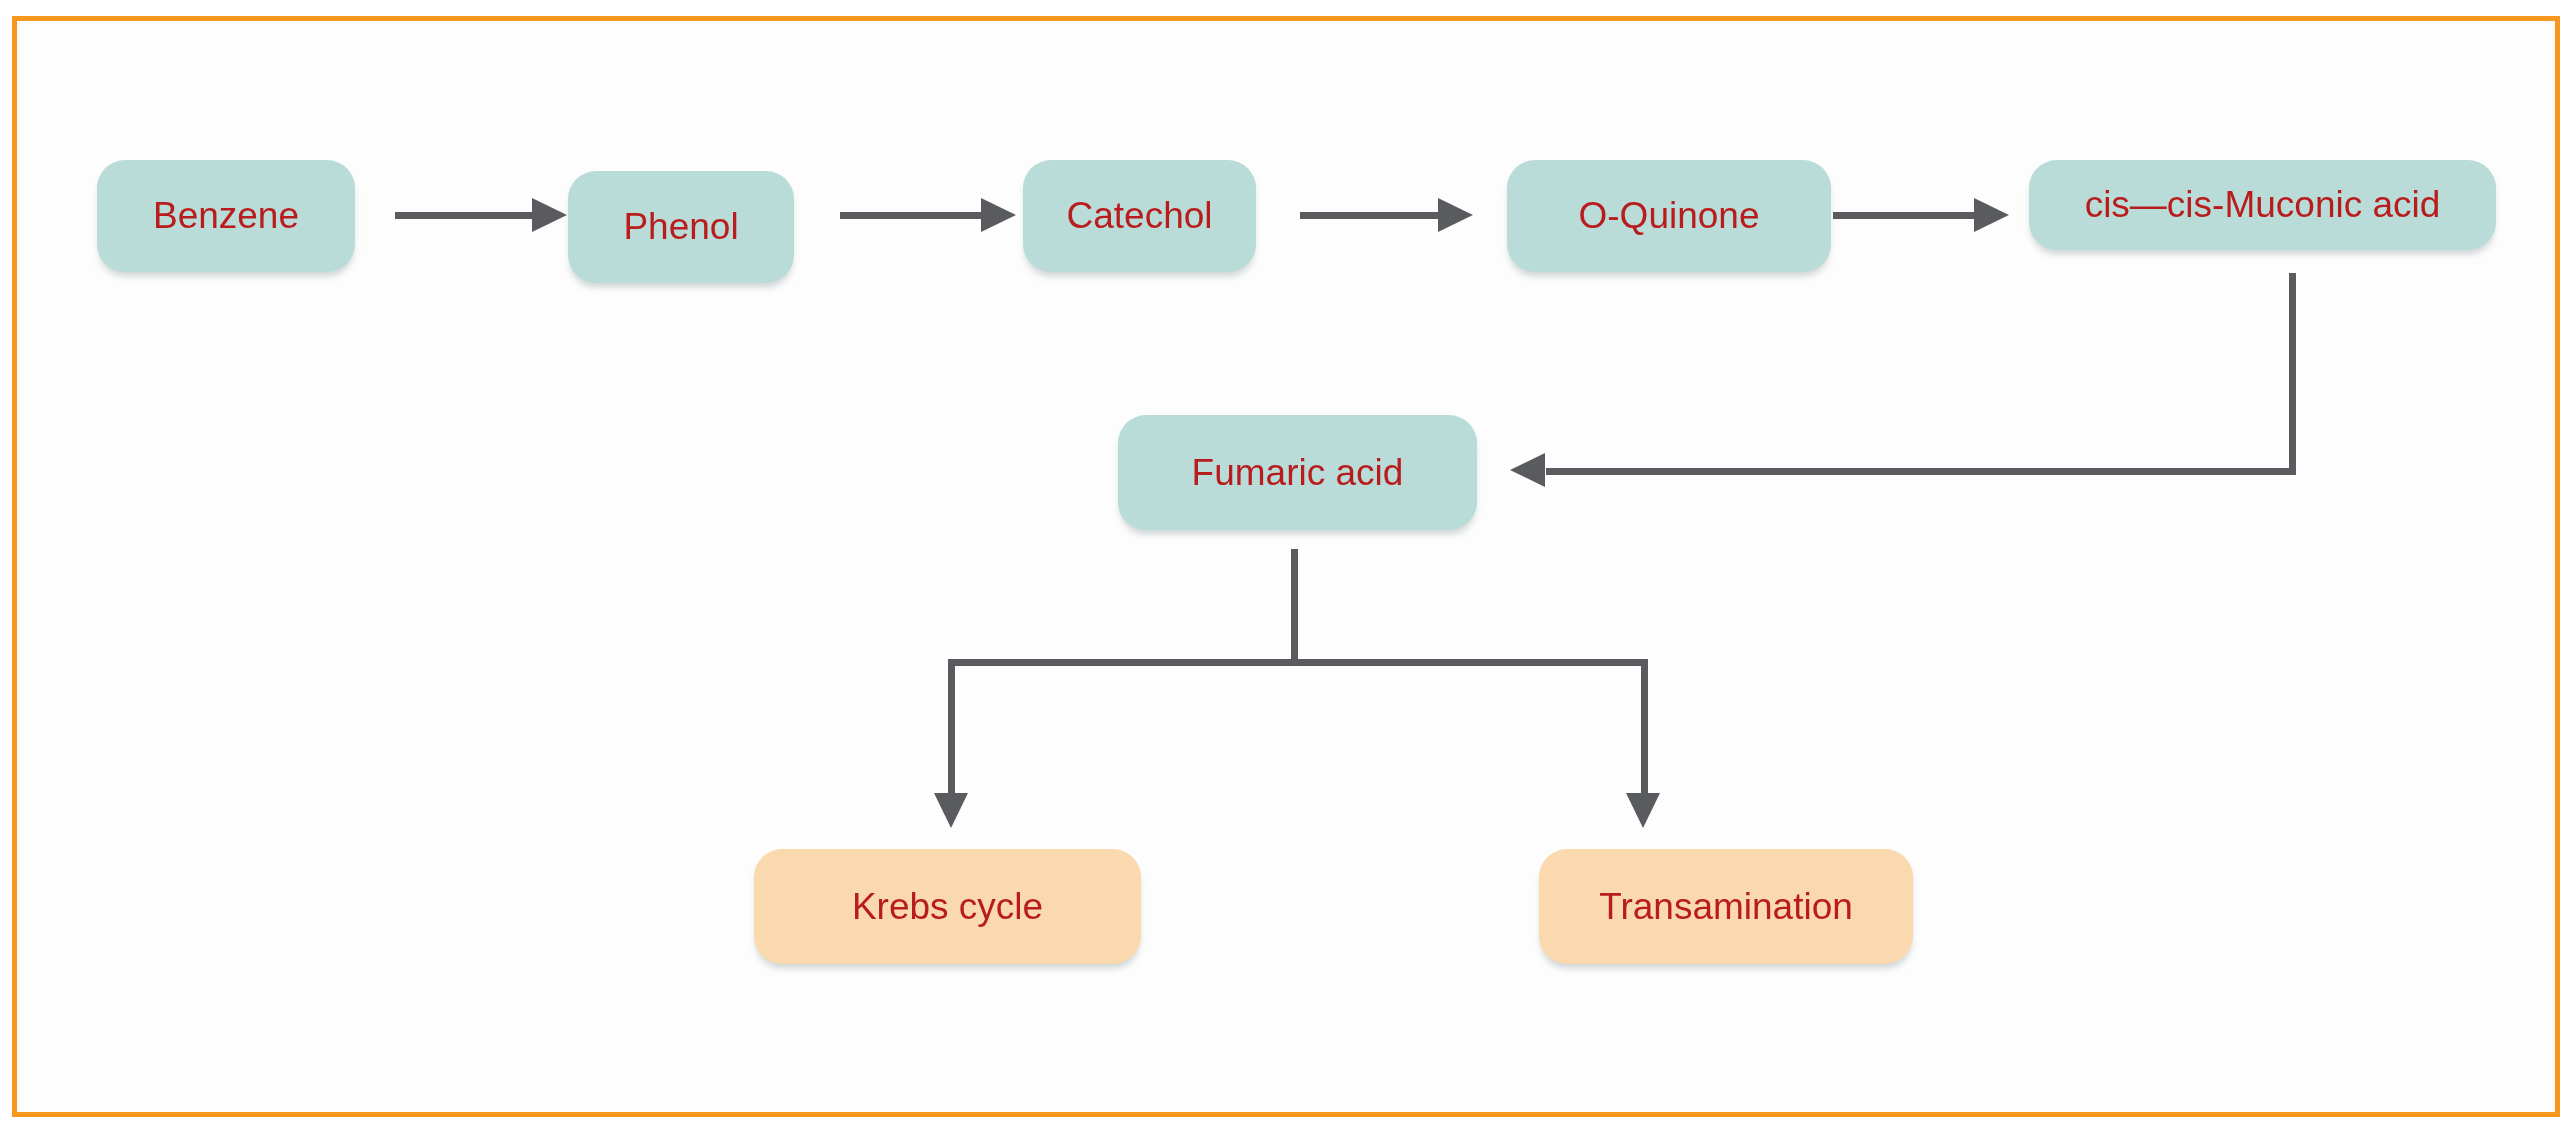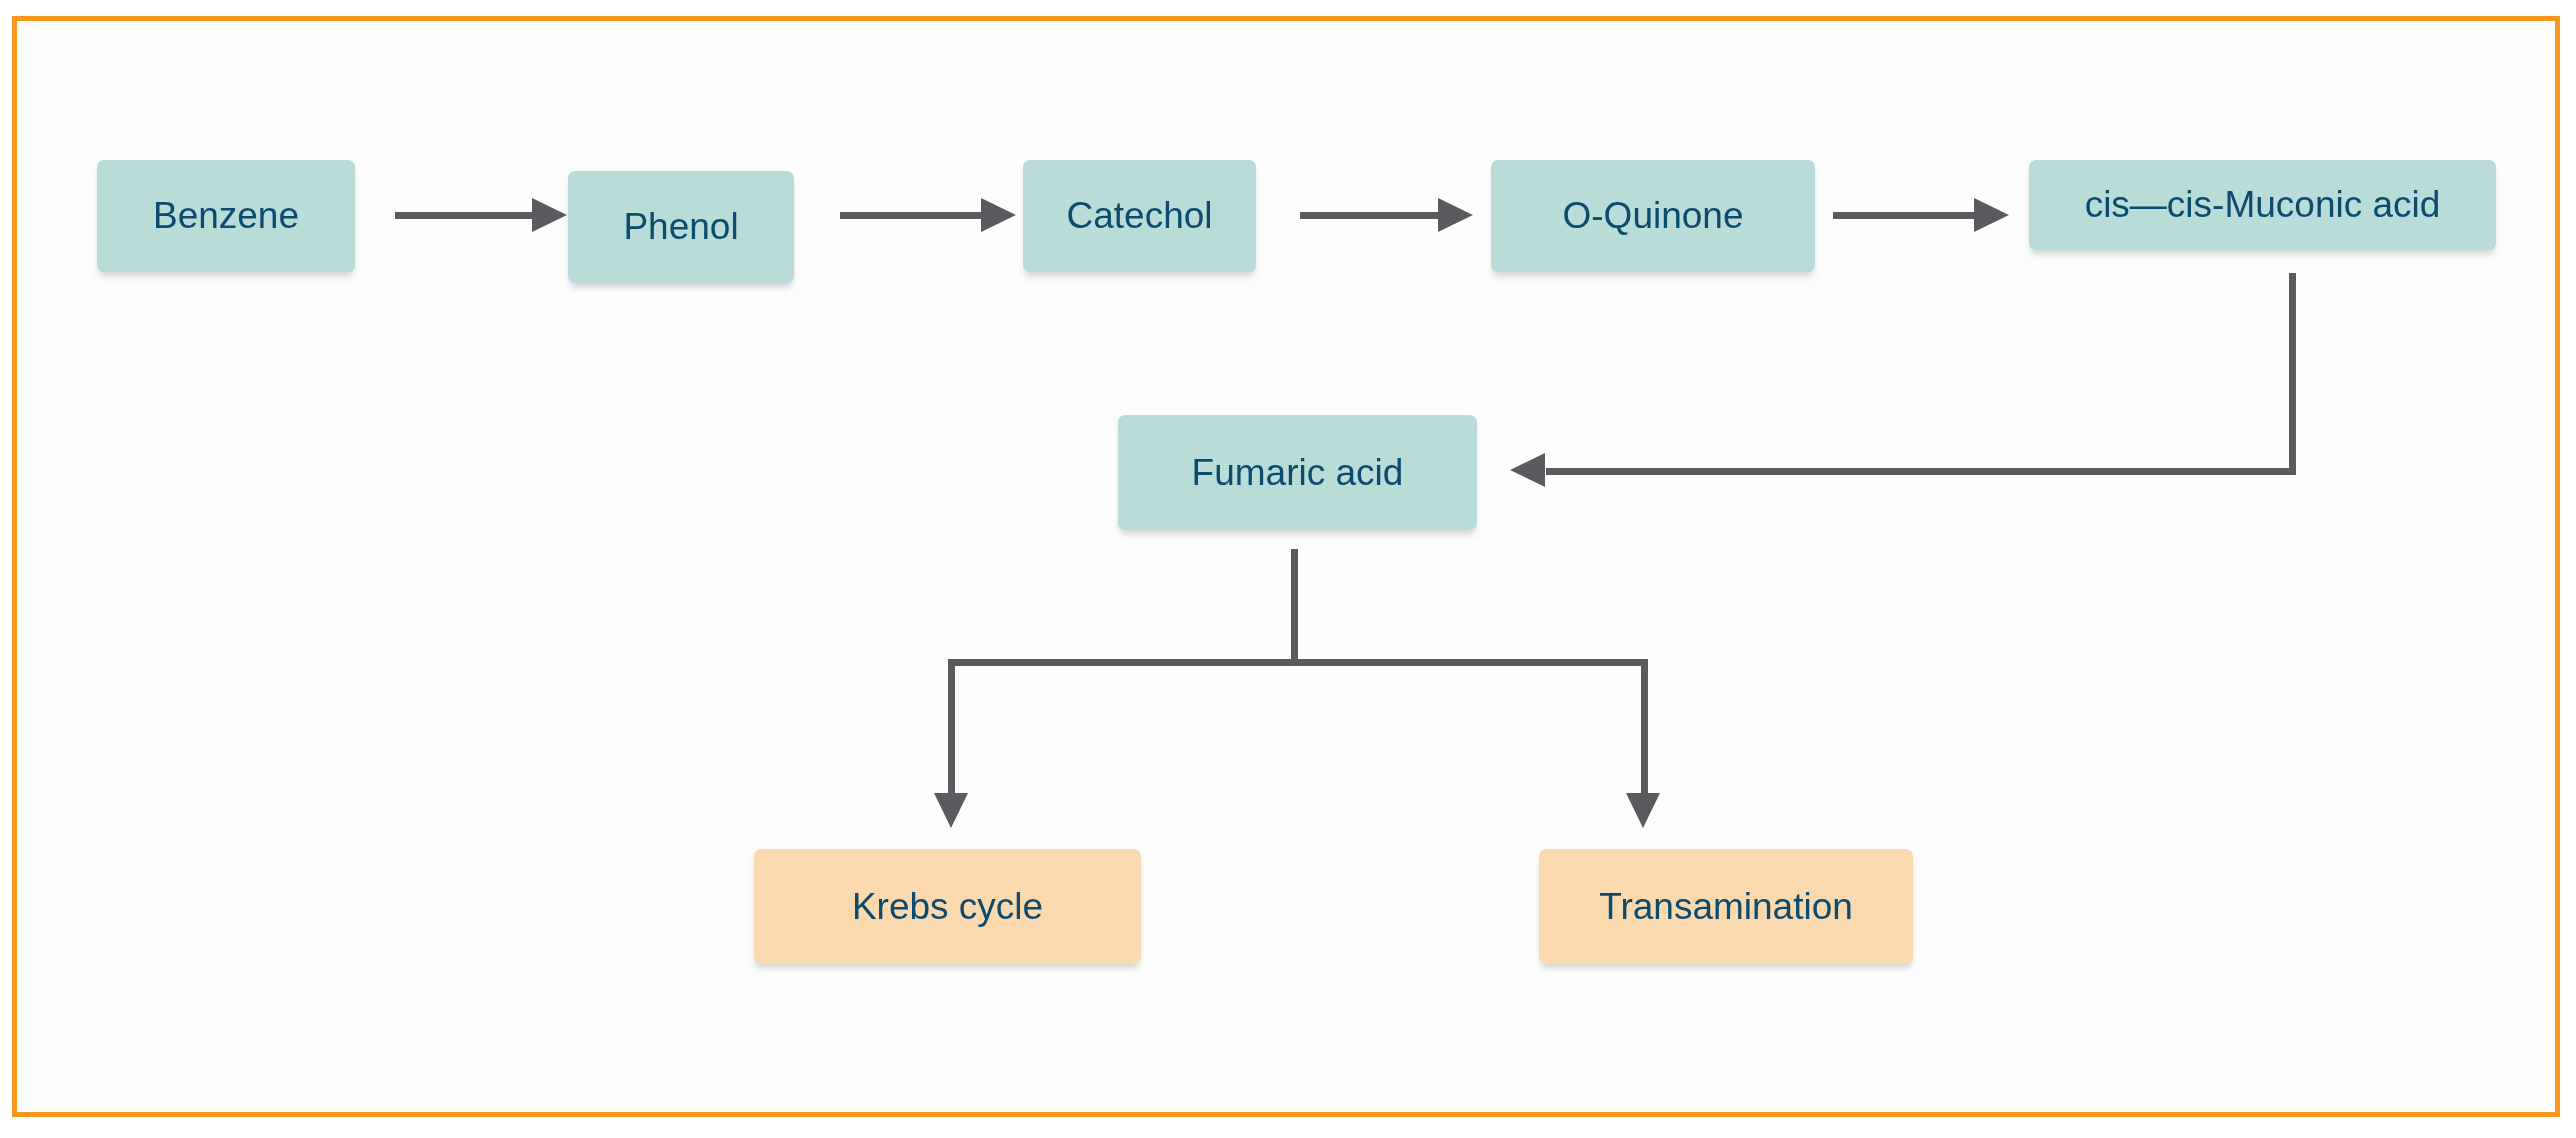--- a/index.html
+++ b/index.html
@@ -21,23 +21,23 @@
     top: 15.7px;
     width: 2548px;
     height: 1101px;
     box-sizing: border-box;
     border: 5.9px solid #F8971D;
     background: #FDFDFD;
   }
   
   .node {
     position: absolute;
-    border-radius: 7px;
+    border-radius: 28px;
     font-size: 37px;
-    color: #0c4a6e;
+    color: #b91c1c;
     display: flex;
     align-items: center;
     justify-content: center;
     text-align: center;
     white-space: nowrap;
     box-shadow: 0 5.9px 7.8px -2.6px rgba(96, 115, 115, 0.30);
   }
   .n-benzene        { left: 97px;  top: 160px;  width: 258px; height: 112px; }
   .n-phenol         { left: 568px;  top: 160px;  width: 226px; height: 112px; }
   .n-catechol       { left: 1023px; top: 160px;  width: 233px; height: 112px; }
@@ -100,21 +100,21 @@
   .b-rhead  { left: 1626px; top: 793px; }
 </style>
 </head>
 <body>
 
 <div class="frame"></div>
 
 <div class="node n-benzene" style="background: rgb(185, 220, 217);">Benzene</div>
 <div class="node n-phenol" style="background: rgb(185, 220, 217); margin-top: 11px;">Phenol</div>
 <div class="node n-catechol" style="background: rgb(185, 220, 217);">Catechol</div>
-<div class="node n-o-quinone" style="background: rgb(185, 220, 217);">O-Quinone</div>
+<div class="node n-o-quinone" style="background: rgb(185, 220, 217); margin-left: 16px;">O-Quinone</div>
 <div class="node n-muconic" style="background: rgb(185, 220, 217);">cis—cis-Muconic acid</div>
 <div class="node n-fumaric" style="background: rgb(185, 220, 217);">Fumaric acid</div>
 <div class="node n-krebs" style="background: rgb(251, 217, 174);">Krebs cycle</div>
 <div class="node n-transamination" style="background: rgb(251, 217, 174);">Transamination</div>
 
 <div class="shaft h-shaft a1-shaft"></div>
 <div class="head head-right a1-head"></div>
 
 <div class="shaft h-shaft a2-shaft"></div>
 <div class="head head-right a2-head"></div>

